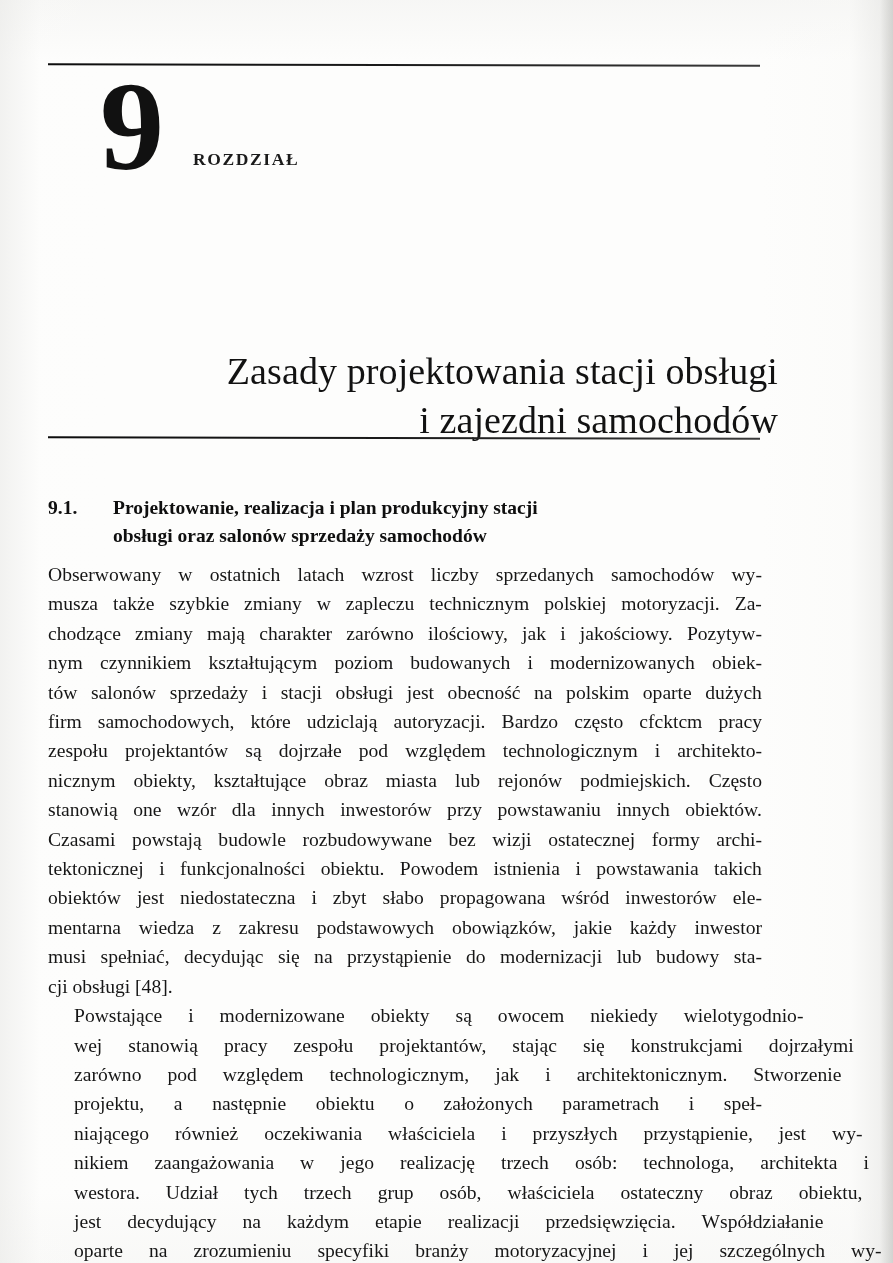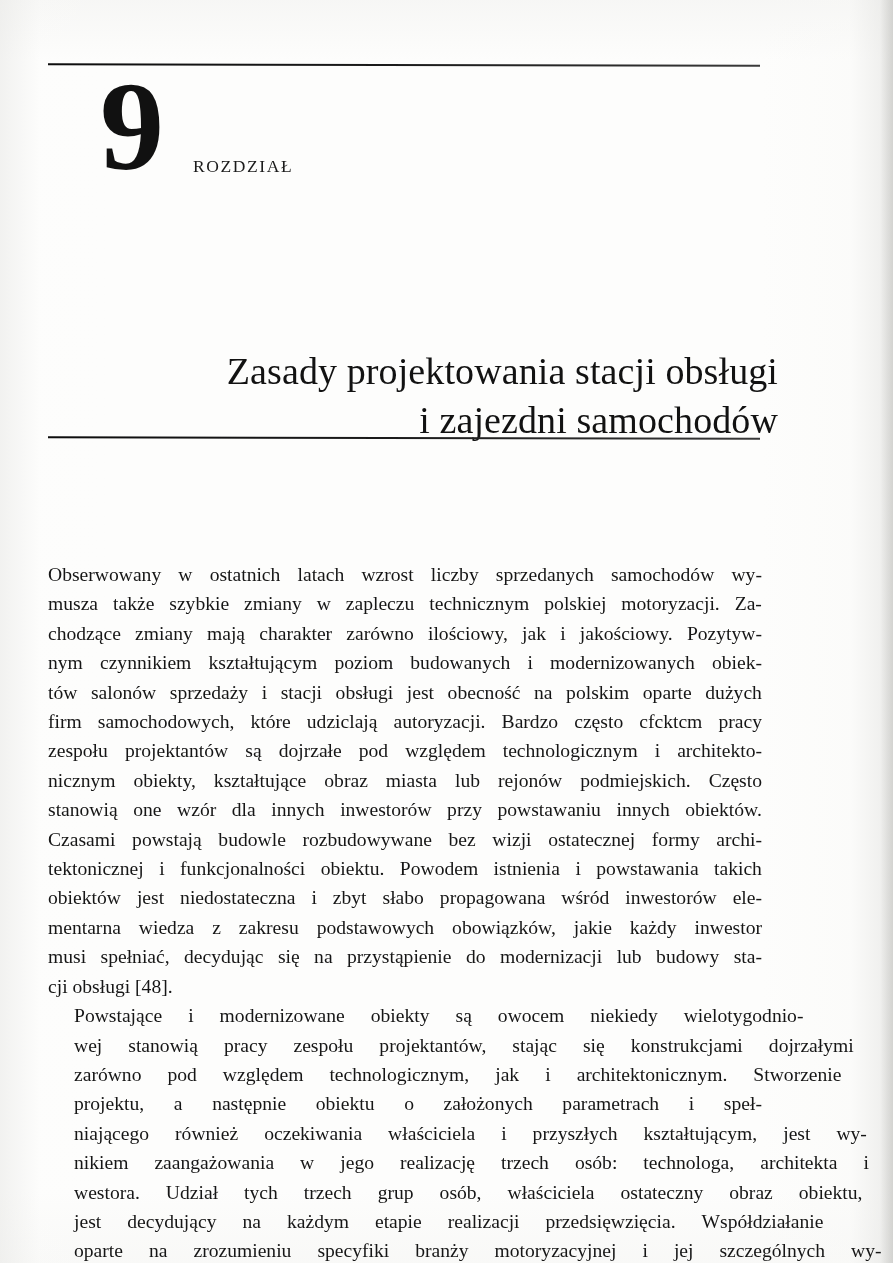--- a/index.html
+++ b/index.html
@@ -77,26 +77,27 @@
     font-family: "Liberation Serif", "DejaVu Serif", serif;
     font-size: 128px;
     font-weight: 700;
     line-height: 1;
     color: #111111;
     letter-spacing: 0;
   }
   .chapter-word {
     position: absolute;
     left: 93px;
-    top: 72px;
+    top: 65px;
     font-family: "Liberation Serif", "DejaVu Serif", serif;
     font-size: 17.5px;
     letter-spacing: 1.6px;
     color: #1b1b1b;
     white-space: nowrap;
+    font-weight: bold;
   }
 
   
   .chapter-title {
     position: absolute;
     left: 48px;
     top: 322px;
     width: 730px;
     font-size: 38px;
     line-height: 1.28;
@@ -179,20 +180,27 @@
     <div class="chapter-word">ROZDZIAŁ</div>
   </div>
 
   <h1 class="chapter-title">
     <span class="tline">Zasady projektowania stacji obsługi</span>
     <span class="tline">i zajezdni samochodów</span>
   </h1>
 
   <div class="rule rule-title"></div>
 
+  <h2 class="section-heading">
+    <span class="sh-row">
+      <span class="sh-num">9.1.</span>
+      <span class="sh-text">Projektowanie, realizacja i plan produkcyjny stacji</span>
+    </span>
+    <span class="sh-line2" style="display:block;">obsługi oraz salonów sprzedaży samochodów</span>
+  </h2>
 
   <div class="body-text">
     <p>
         <span class="ln ln-just">
           <span>Obserwowany</span>
           <span>w</span>
           <span>ostatnich</span>
           <span>latach</span>
           <span>wzrost</span>
           <span>liczby</span>
@@ -397,21 +405,21 @@
           <span>i</span>
           <span>speł-</span>
         </span>
         <span class="ln ln-just">
           <span>niającego</span>
           <span>również</span>
           <span>oczekiwania</span>
           <span>właściciela</span>
           <span>i</span>
           <span>przyszłych</span>
-          <span>kształtującym,</span>
+          <span>przystąpienie,</span>
           <span>jest</span>
           <span>wy-</span>
         </span>
         <span class="ln ln-just">
           <span>nikiem</span>
           <span>zaangażowania</span>
           <span>w</span>
           <span>jego</span>
           <span>realizację</span>
           <span>trzech</span>

